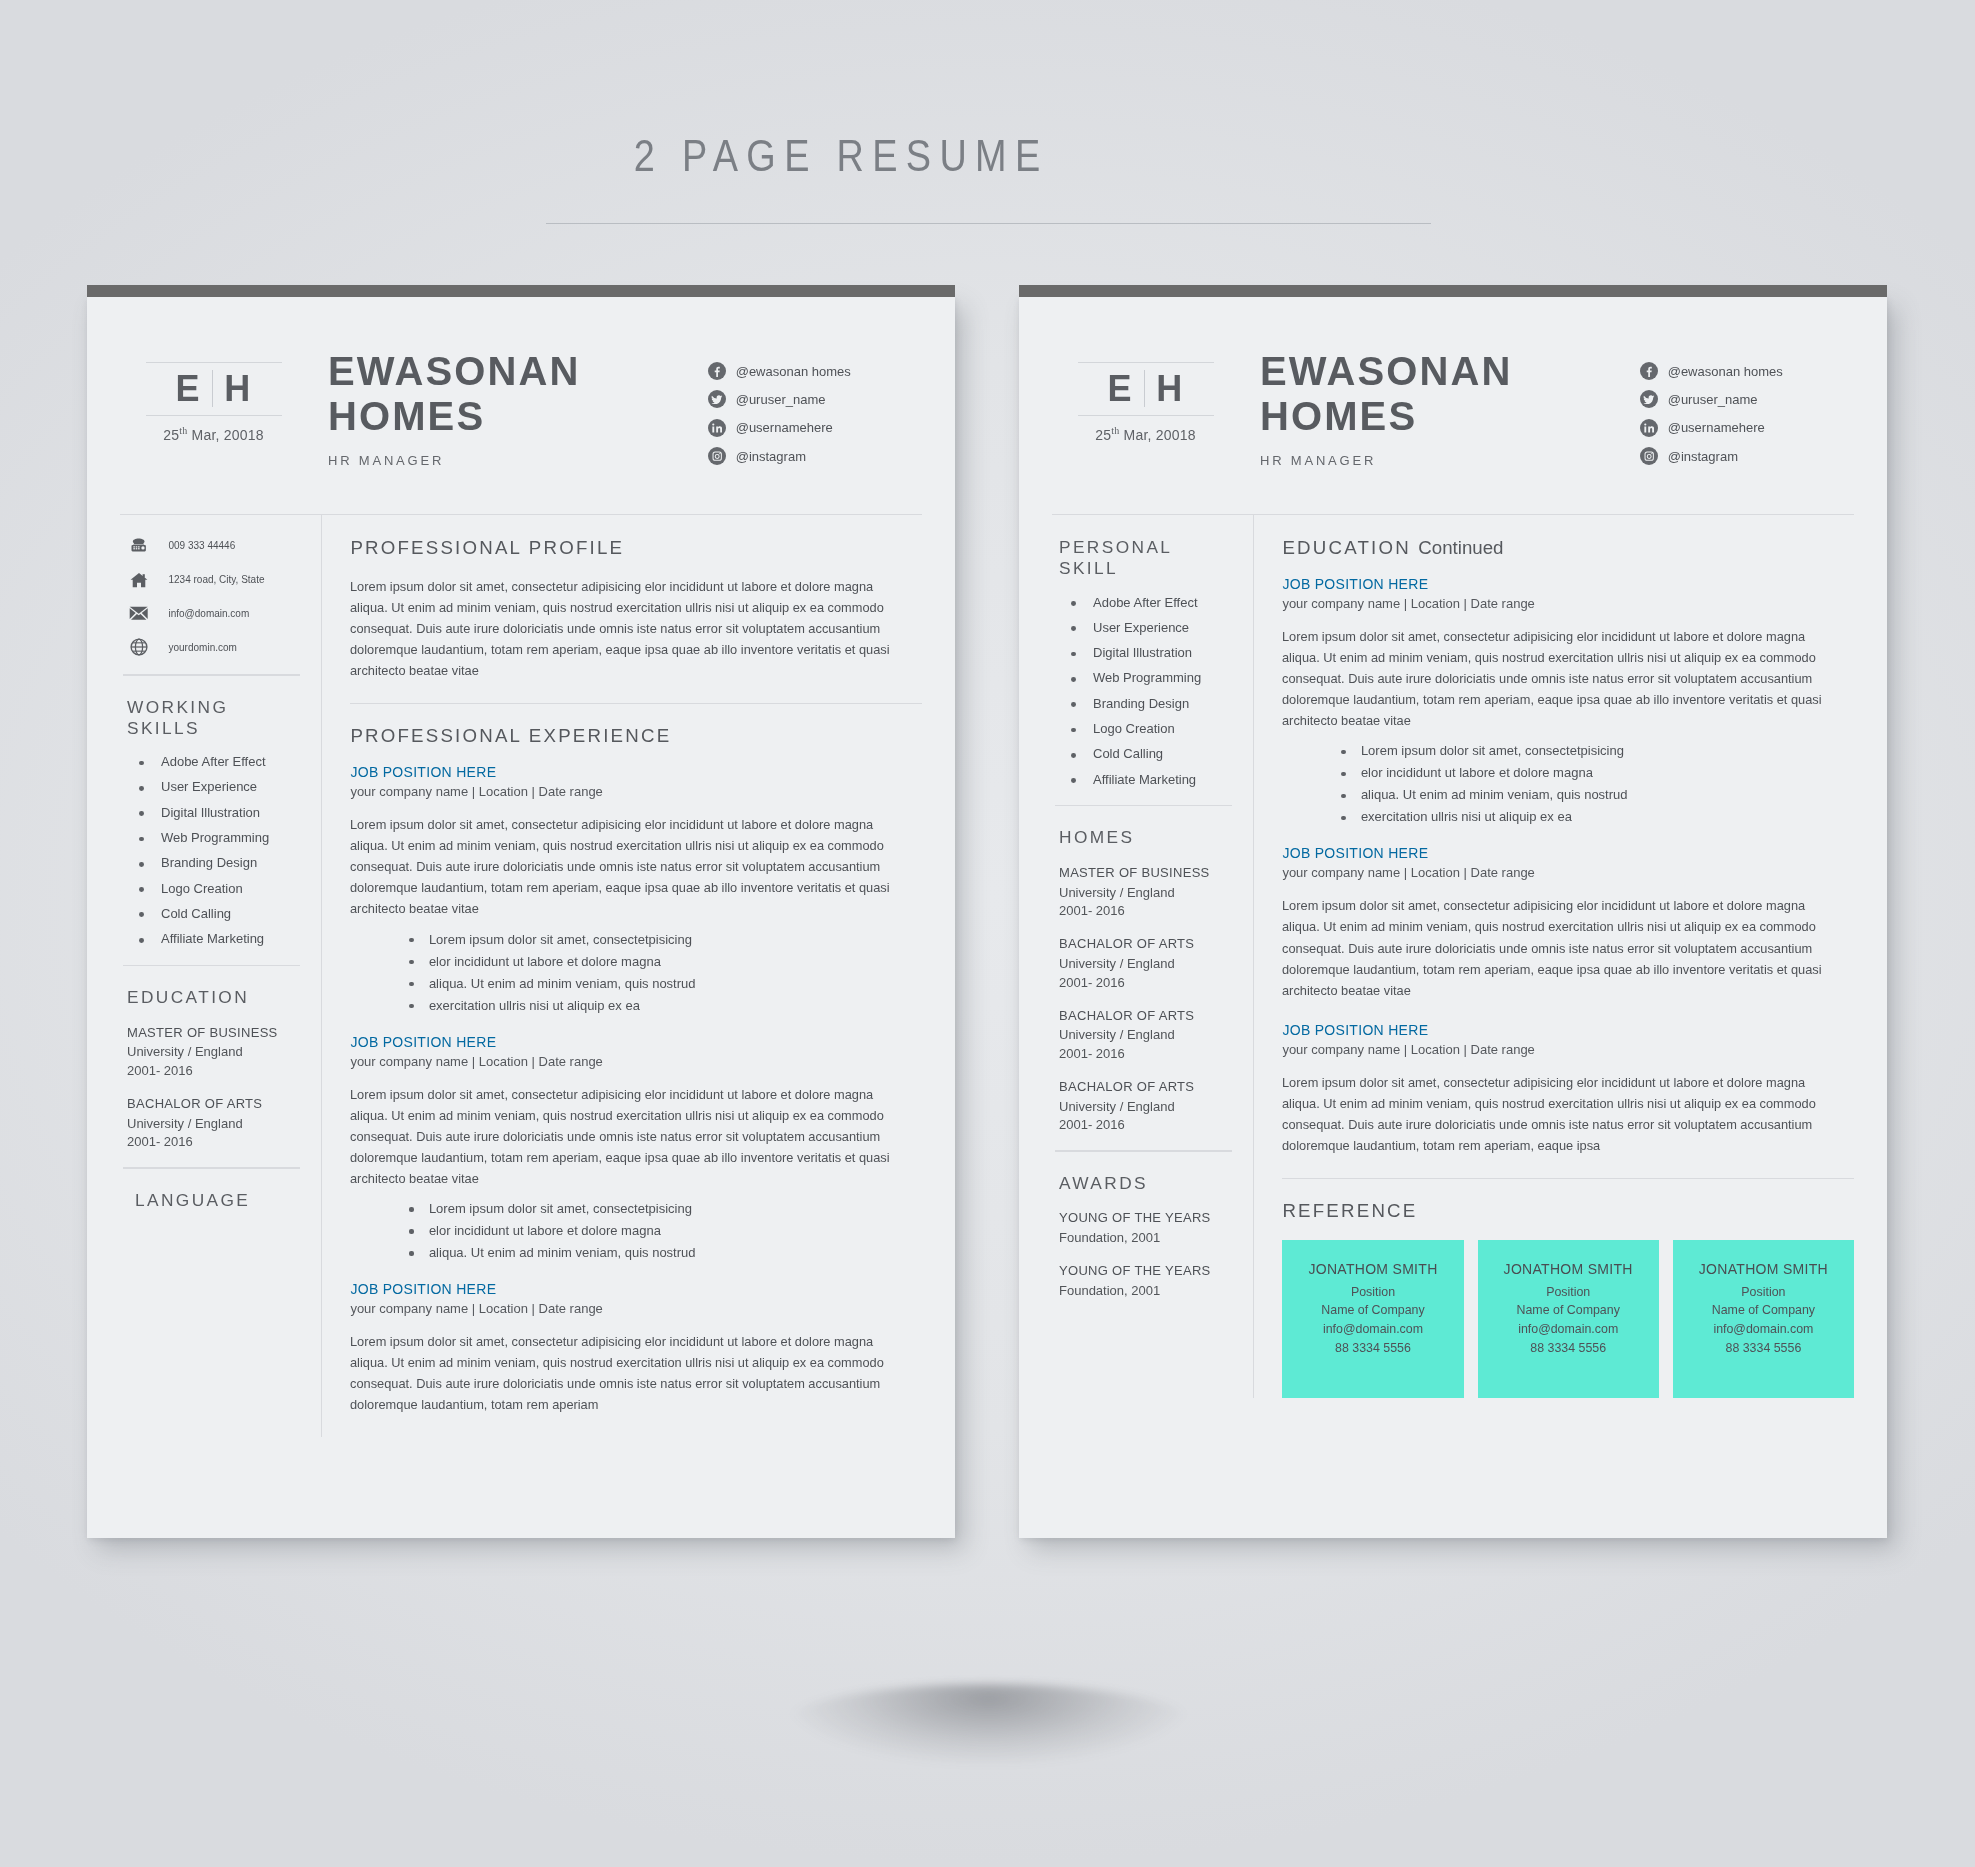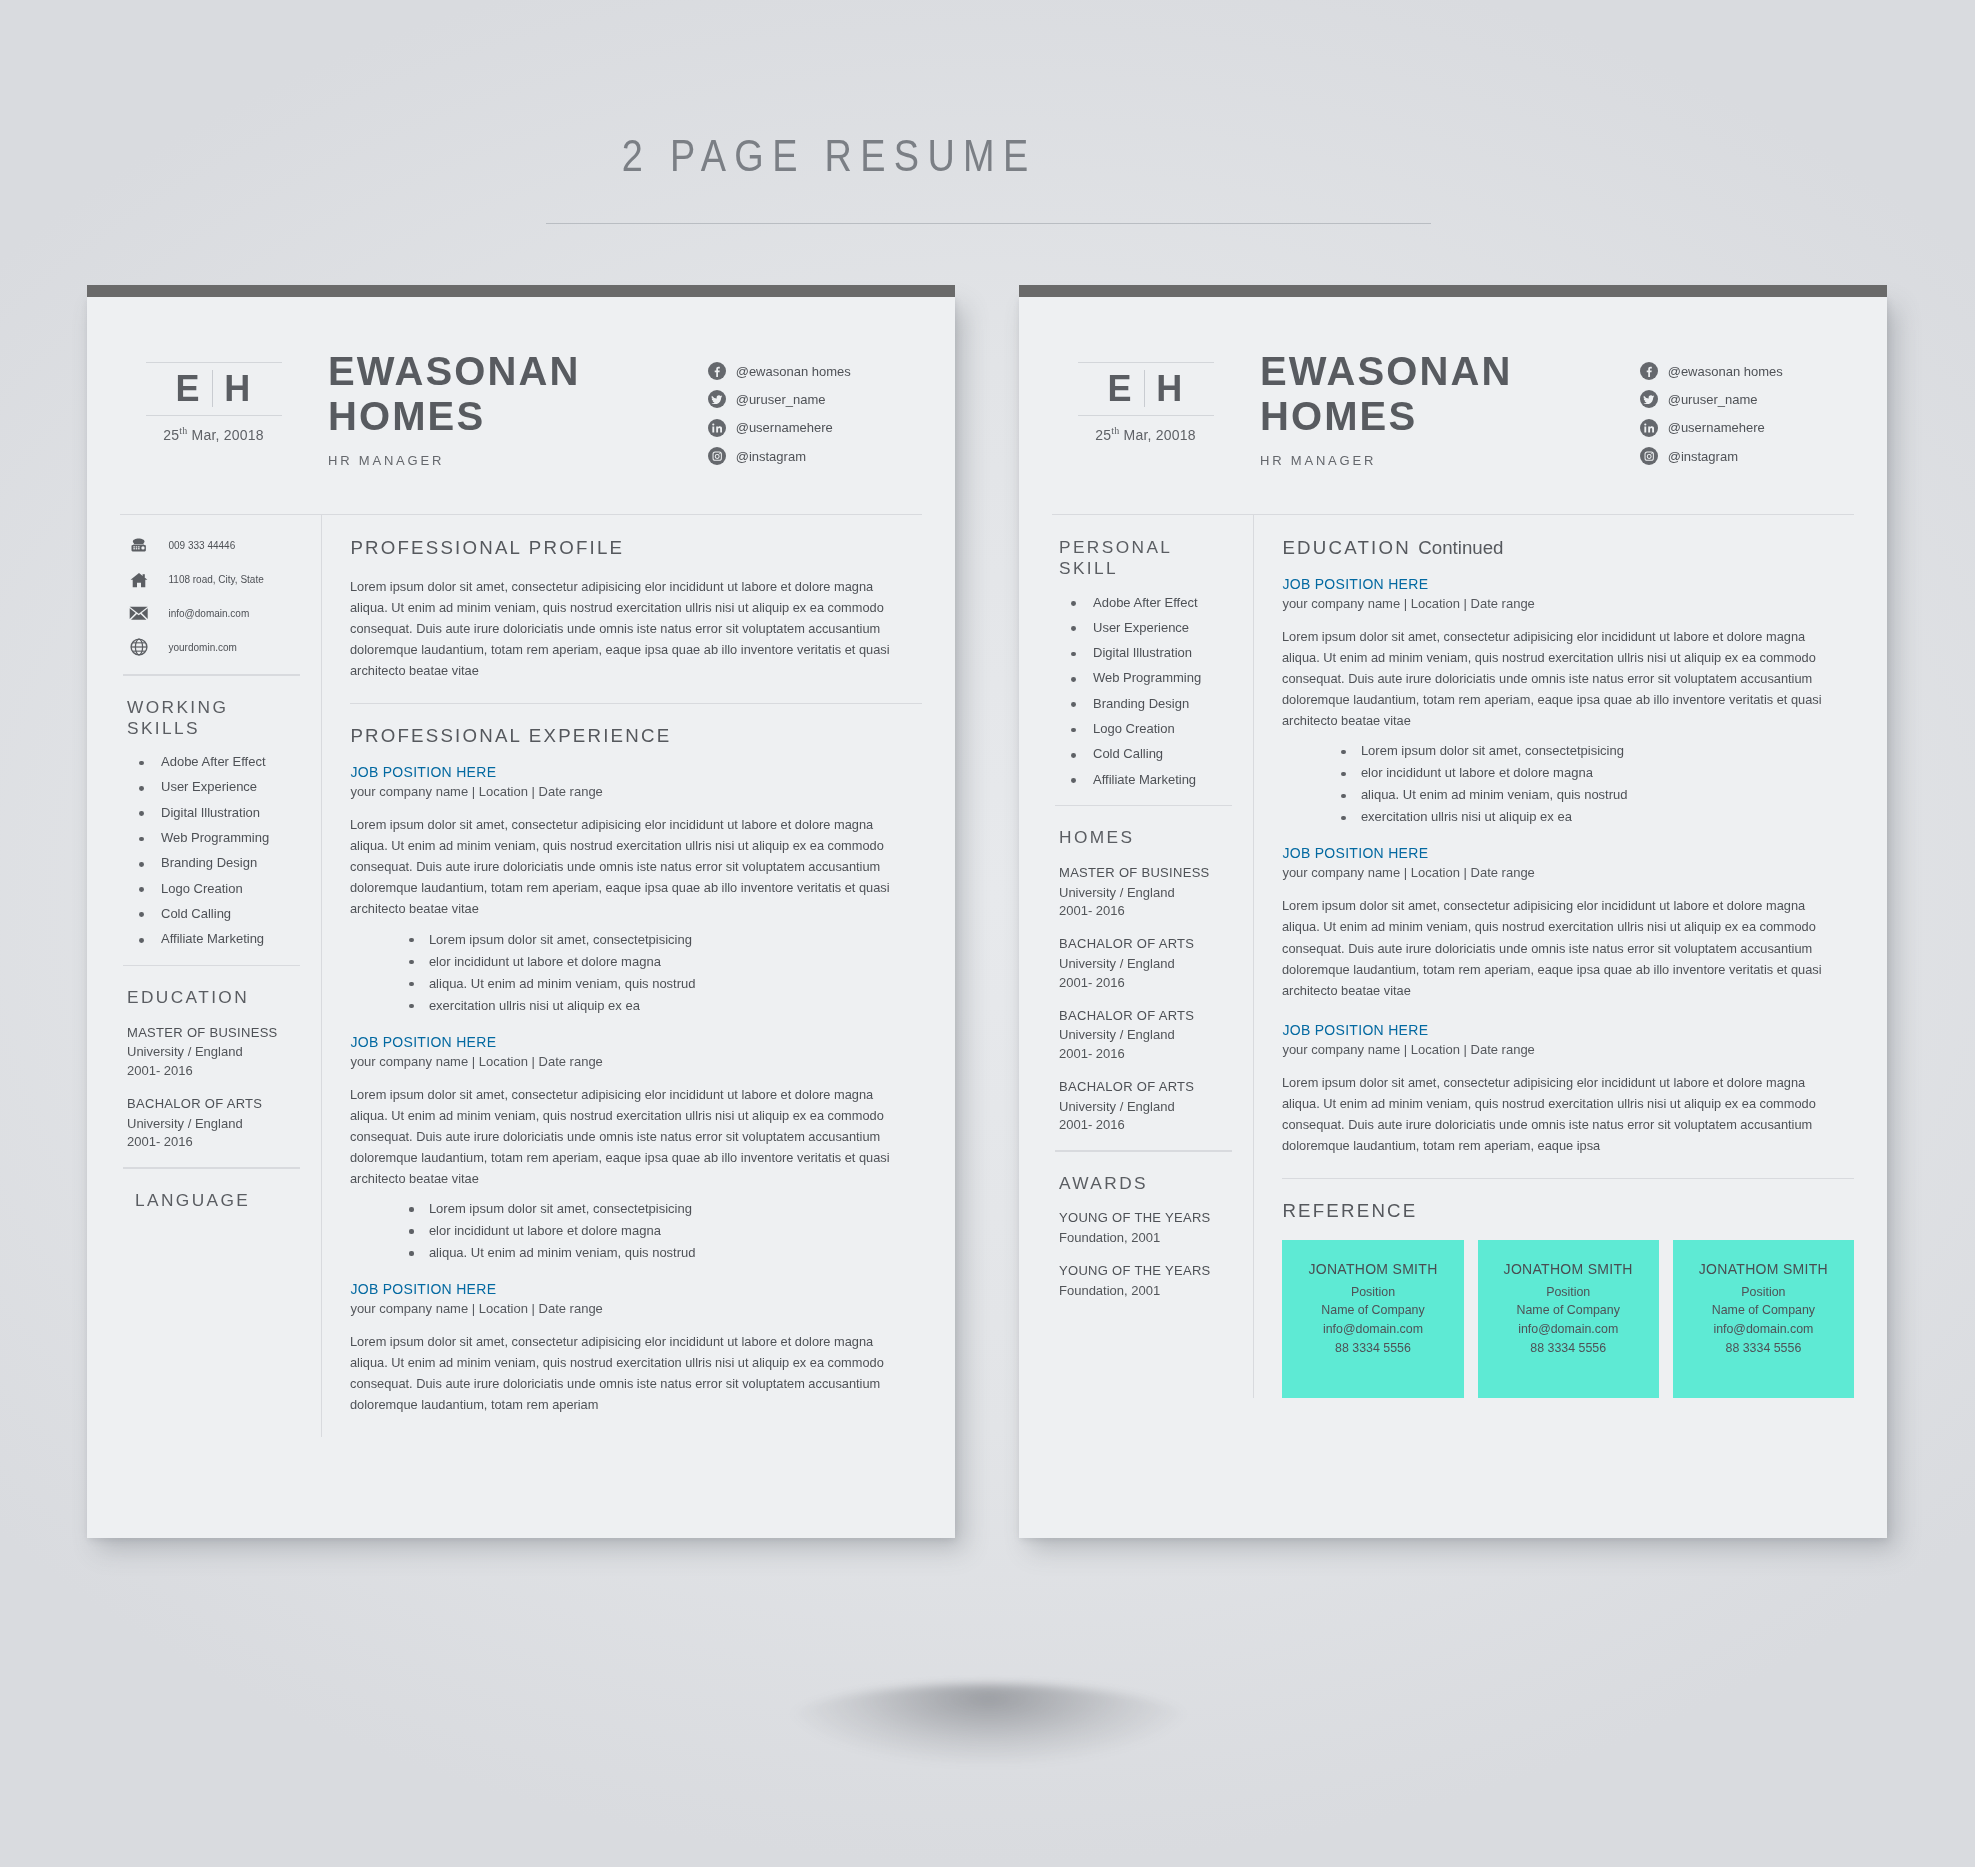--- a/index.html
+++ b/index.html
@@ -16,21 +16,21 @@
     position: relative;
     width: 1975px;
     height: 1867px;
     background: radial-gradient(ellipse 1314px 968px at 50% 48%, #e7e9ec 0%, #e2e4e7 55%, #d9dbdf 100%);
   }
 
   
   .title-wrap {
     position: absolute;
     top: 131px;
-    left: 0;
+    left: 12px;
     width: 1658px;
     text-align: center;
   }
   .title {
     font-size: 44px;
     letter-spacing: 9.7px;
     color: #7b7f85;
     font-weight: 400;
     transform: scaleX(0.86);
     display: inline-block;
@@ -450,21 +450,21 @@
               </span>
             <span class="contact-txt">009 333 44446</span>
           </div>
           <div class="contact-item">
             <span class="contact-icon">
                 <svg width="18" height="16.6" viewBox="0 0 26 24">
                   <path fill="currentColor" d="M13 1.6L0.8 11.2h3.1V22h6.2v-6.6h5.8V22h6.2V11.2h3.1z"></path>
                   <rect x="18.2" y="3.2" width="3.2" height="5" fill="currentColor"></rect>
                 </svg>
               </span>
-            <span class="contact-txt">1108 road, City, State</span>
+            <span class="contact-txt">1234 road, City, State</span>
           </div>
           <div class="contact-item">
             <span class="contact-icon">
                 <svg width="19.4" height="14" viewBox="0 0 28 20">
                   <path fill="currentColor" d="M1 1h26L14 11z"></path>
                   <path fill="currentColor" d="M1 3.3l8.6 6.6L1 18.6zM27 3.3v15.3l-8.6-8.7zM11.4 11.4l2.6 2 2.6-2 8.5 8.2H2.9z"></path>
                 </svg>
               </span>
             <span class="contact-txt">info@domain.com</span>
           </div>

